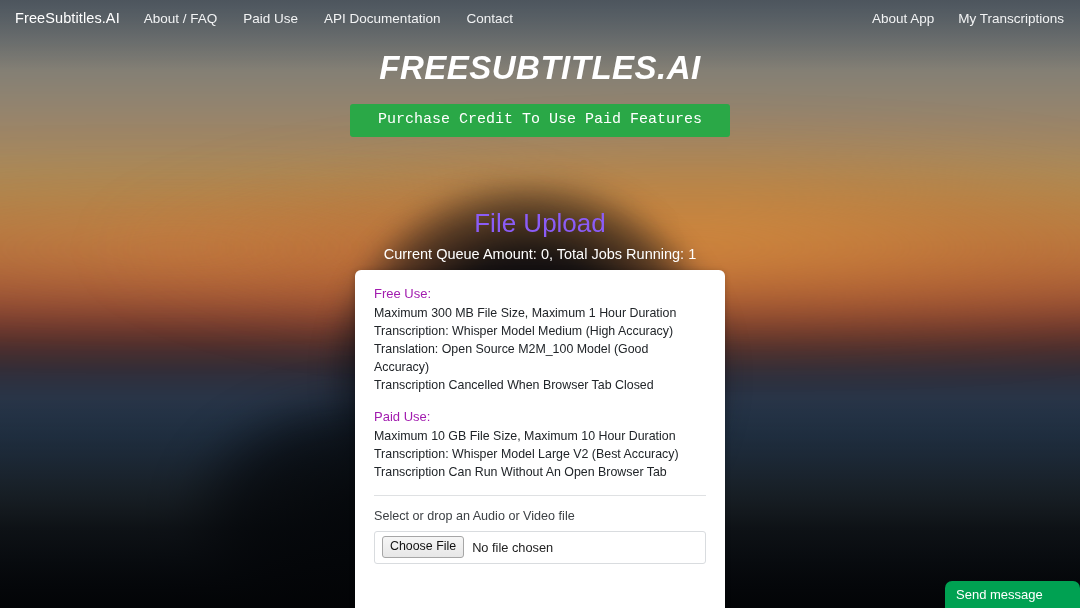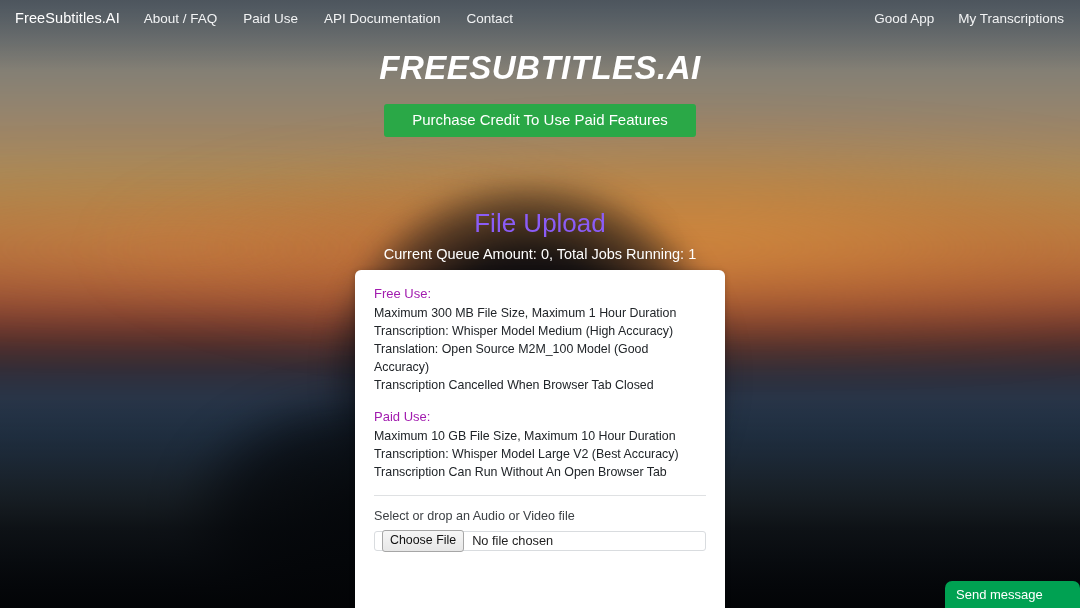--- a/index.html
+++ b/index.html
@@ -171,21 +171,21 @@
   #purchase-btn {
     display: inline-block;
     margin-top: 17px;
     background: #2aa847;
     color: #ffffff;
     font-size: 15px;
     padding: 8px 28px 9px;
     border: none;
     border-radius: 3px;
     cursor: pointer;
-    font-family: Liberation Sans, sans-serif;
+    font-family: Liberation Mono, monospace;
     line-height: 1.1;
   }
 
   
   #upload-section {
     position: absolute;
     left: 0; top: 209px;
     width: 100%;
     z-index: 10;
     text-align: center;
@@ -239,21 +239,21 @@
     font-size: 12.6px;
     color: #3d4145;
     margin-bottom: 6px;
     line-height: 1.3;
   }
   .field-box {
     width: 100%;
     border: 1px solid #d9dcdf;
     border-radius: 3px;
     background: #ffffff;
-    height: 20px;
+    height: 33px;
     display: flex;
     align-items: center;
     padding: 0 9px;
     font-size: 12.8px;
     color: #3d4145;
     margin-bottom: 14px;
   }
   .file-row {
     display: flex;
     align-items: center;
@@ -314,21 +314,21 @@
 
 <nav id="navbar">
   <div class="nav-left">
     <a class="brand" href="#">FreeSubtitles.AI</a>
     <a class="nav-link" href="#">About / FAQ</a>
     <a class="nav-link" href="#">Paid Use</a>
     <a class="nav-link" href="#">API Documentation</a>
     <a class="nav-link" href="#">Contact</a>
   </div>
   <div class="nav-right">
-    <a class="nav-link" href="#">Good App</a>
+    <a class="nav-link" href="#">About App</a>
     <a class="nav-link" href="#">My Transcriptions</a>
   </div>
 </nav>
 
 <header id="hero">
   <h1>FREESUBTITLES.AI</h1>
   <button id="purchase-btn">Purchase Credit To Use Paid Features</button>
 </header>
 
 <section id="upload-section">

